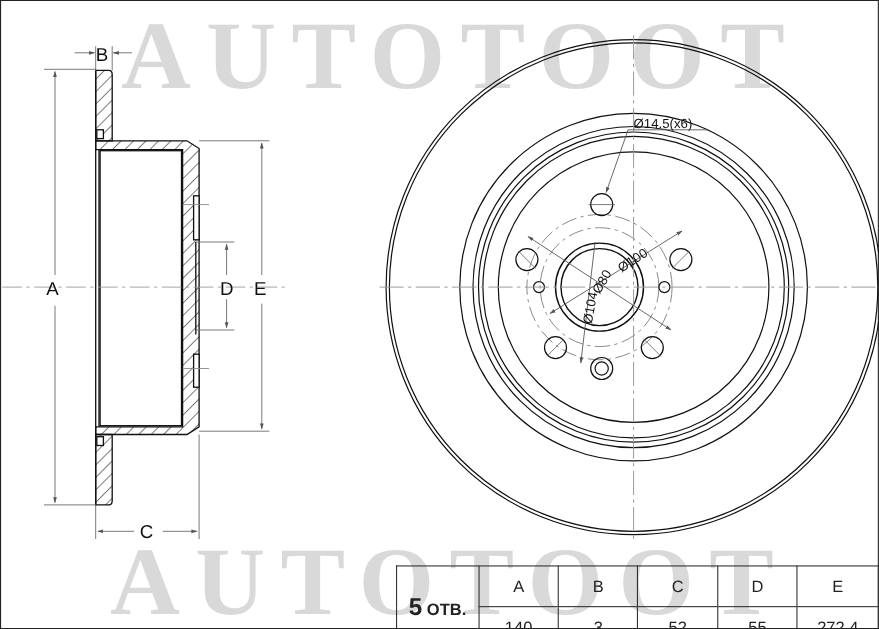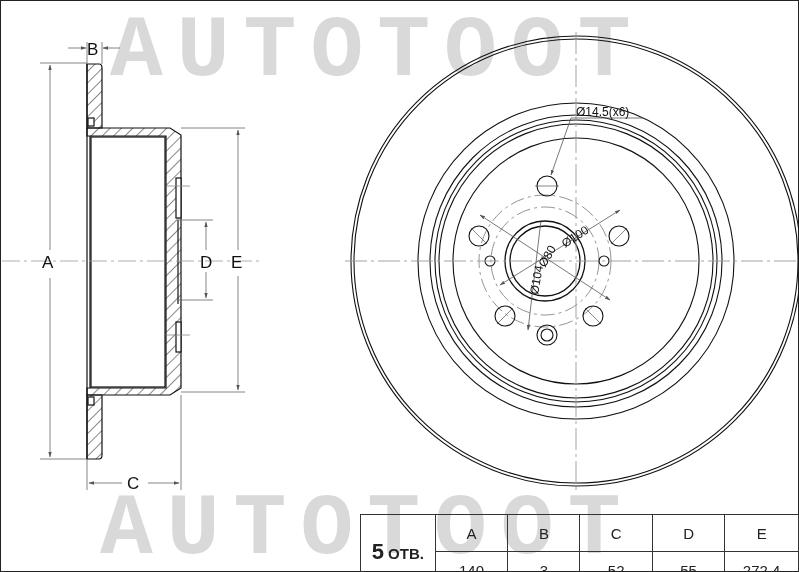--- a/index.html
+++ b/index.html
@@ -1,19 +1,19 @@
 <!DOCTYPE html>
 <html><head>
 <meta charset="utf-8">
 <style>
   html, body { margin: 0; padding: 0; background: #fff; }
   body { width: 799px; height: 572px; position: relative; overflow: hidden; font-family: "Liberation Sans", sans-serif; }
   .frame { position: absolute; left: 0; top: 0; width: 797px; height: 570px; border: 1px solid #222; border-right-width: 2px; border-bottom-width: 2px; background: #fff; }
   svg.drawing { position: absolute; left: 0; top: 0; }
-  .wm { position: absolute; font-family: Liberation Mono, monospace; font-weight: bold; color: #d9d9d9; font-size: 88px; letter-spacing: 14px; line-height: 1; white-space: nowrap; }
+  .wm { position: absolute; font-family: Liberation Serif, serif; font-weight: bold; color: #d9d9d9; font-size: 88px; letter-spacing: 14px; line-height: 1; white-space: nowrap; }
   .wm-top { left: 110px; top: 8px; }
   .wm-bottom { left: 100px; top: 486px; }
   .part-number { position: absolute; left: 101px; top: 526px; font-size: 15px; font-weight: bold; color: #111; margin-top: 48px; }
   table.spec { position: absolute; left: 360px; top: 494px; border-collapse: collapse; background: transparent; margin-top: 20px; }
   table.spec td { border: 1.5px solid #333; text-align: center; font-size: 15px; color: #222; height: 36px; padding: 0; }
   td.holes { width: 76px; font-weight: bold; font-size: 16px; }
   td.holes .big { font-size: 22px; }
   td.col { width: 75px; }
 </style>
 </head>

